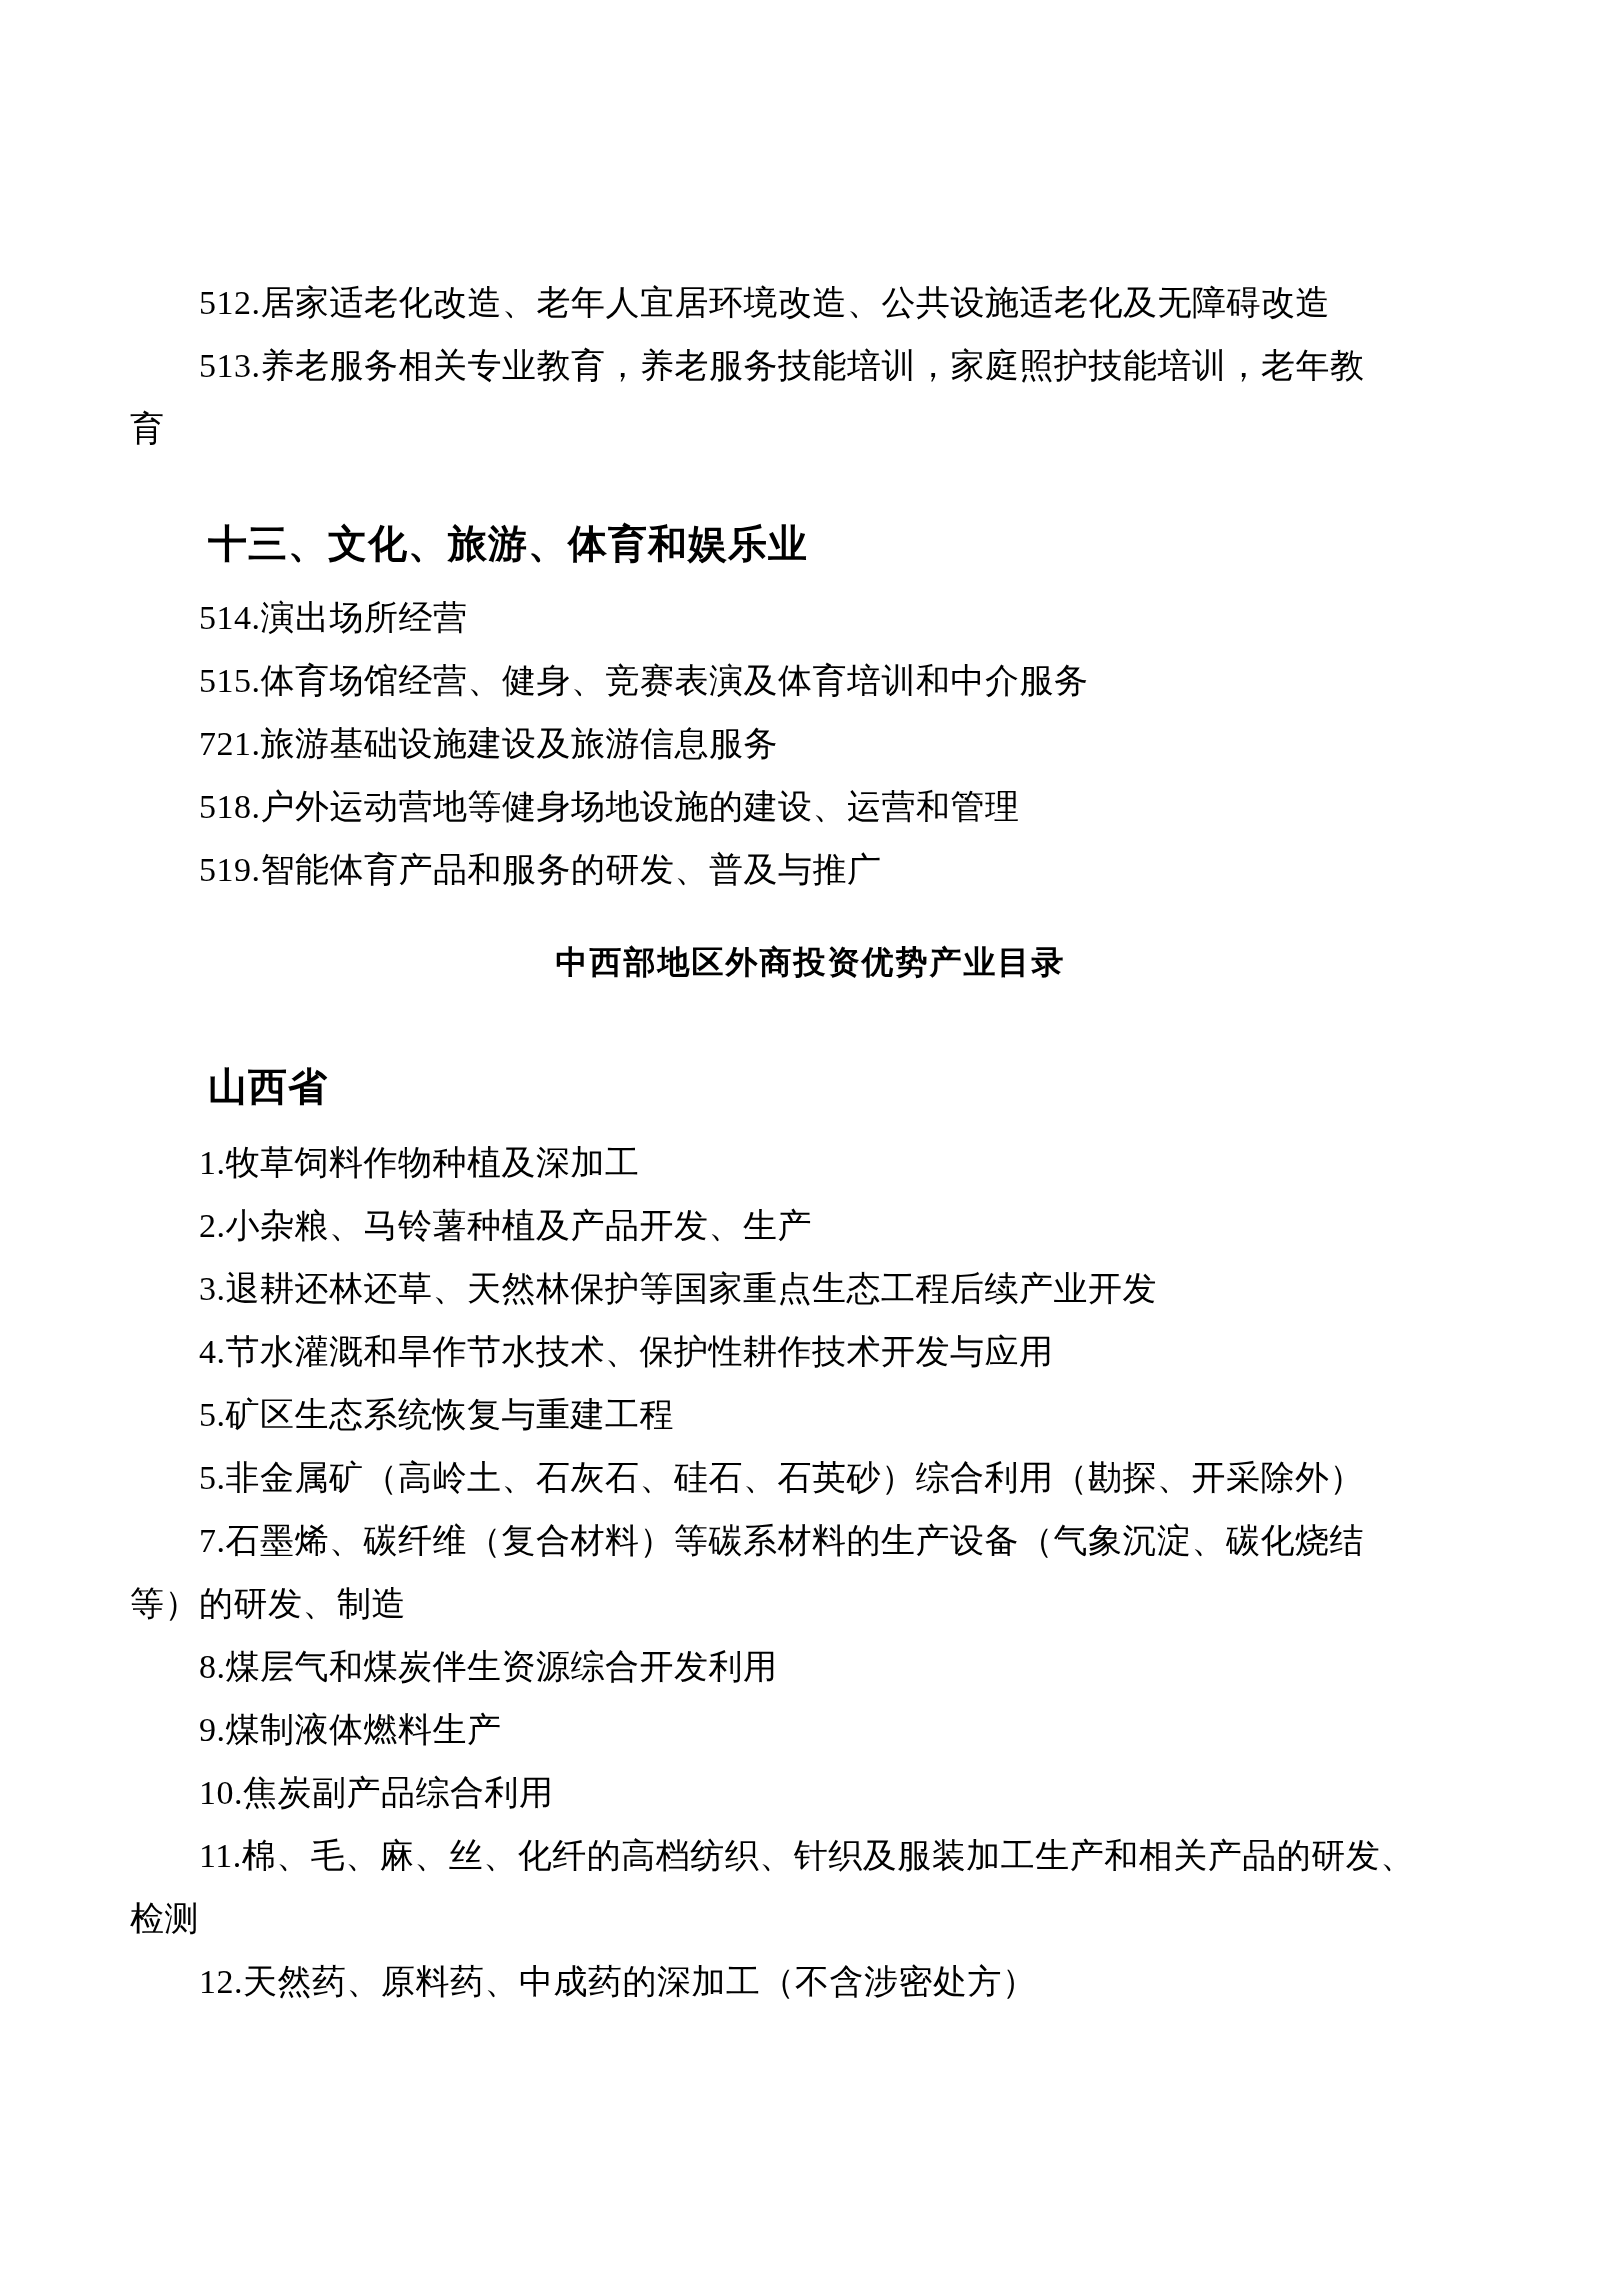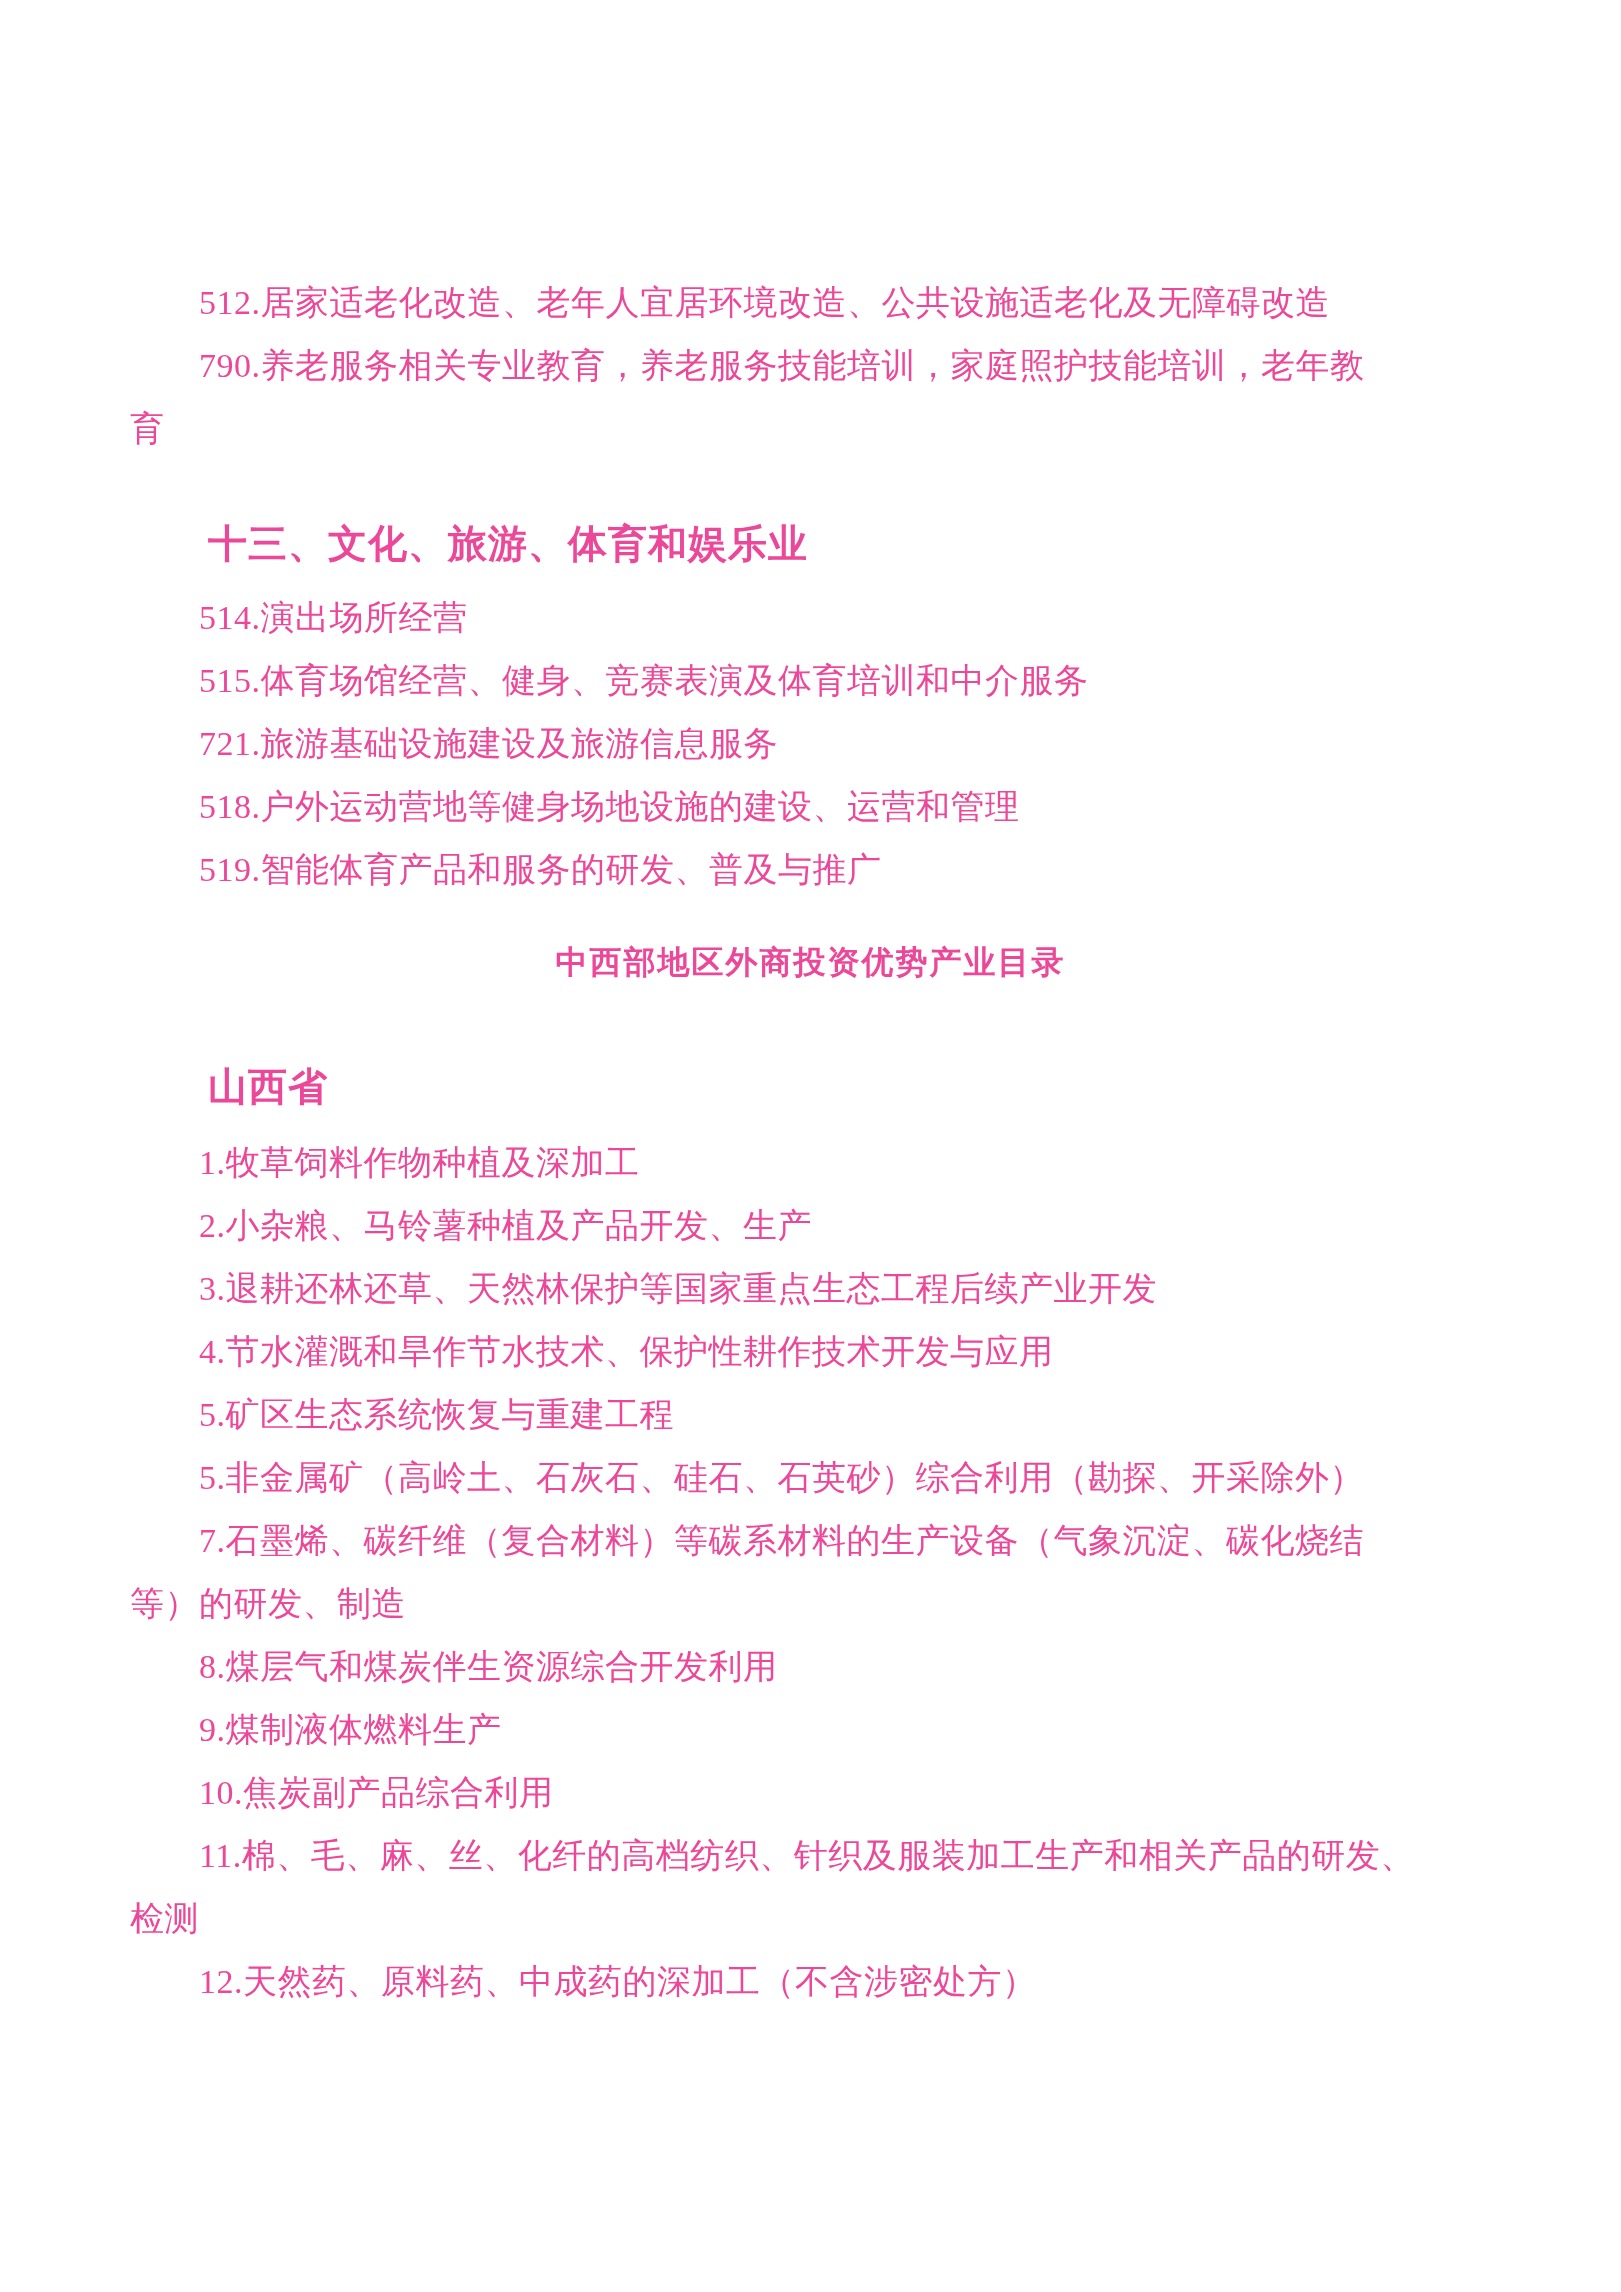--- a/index.html
+++ b/index.html
@@ -5,21 +5,21 @@
   html, body {
     margin: 0;
     padding: 0;
     background: #ffffff;
   }
   .page {
     position: relative;
     width: 1621px;
     height: 2293px;
     background: #ffffff;
-    color: #ec4899;
+    color: #000000;
     box-sizing: border-box;
     padding: 271px 130px 0 130px;
     overflow: hidden;
     font-family: "Liberation Serif", "DejaVu Serif", serif;
   }
   p.body-line {
     margin: 0;
     font-size: 34px;
     line-height: 63px;
     text-indent: 69px;
@@ -53,21 +53,21 @@
     line-height: 65px;
     letter-spacing: 1px;
   }
 </style>
 </head>
 <body>
 
 <div class="page">
 
   <p class="body-line">512.居家适老化改造、老年人宜居环境改造、公共设施适老化及无障碍改造</p>
-  <p class="body-line">790.养老服务相关专业教育，养老服务技能培训，家庭照护技能培训，老年教
+  <p class="body-line">513.养老服务相关专业教育，养老服务技能培训，家庭照护技能培训，老年教
 育</p>
 
   <h2 class="section-heading">十三、文化、旅游、体育和娱乐业</h2>
 
   <p class="body-line">514.演出场所经营</p>
   <p class="body-line">515.体育场馆经营、健身、竞赛表演及体育培训和中介服务</p>
   <p class="body-line">721.旅游基础设施建设及旅游信息服务</p>
   <p class="body-line">518.户外运动营地等健身场地设施的建设、运营和管理</p>
   <p class="body-line">519.智能体育产品和服务的研发、普及与推广</p>
 

